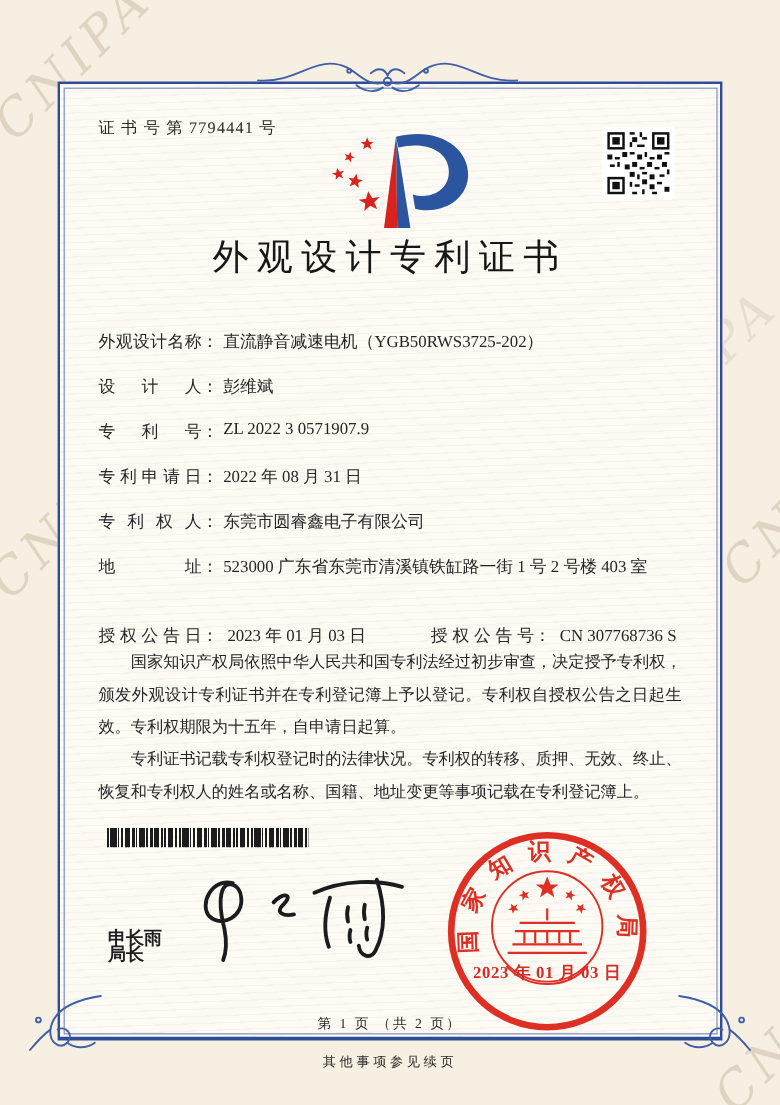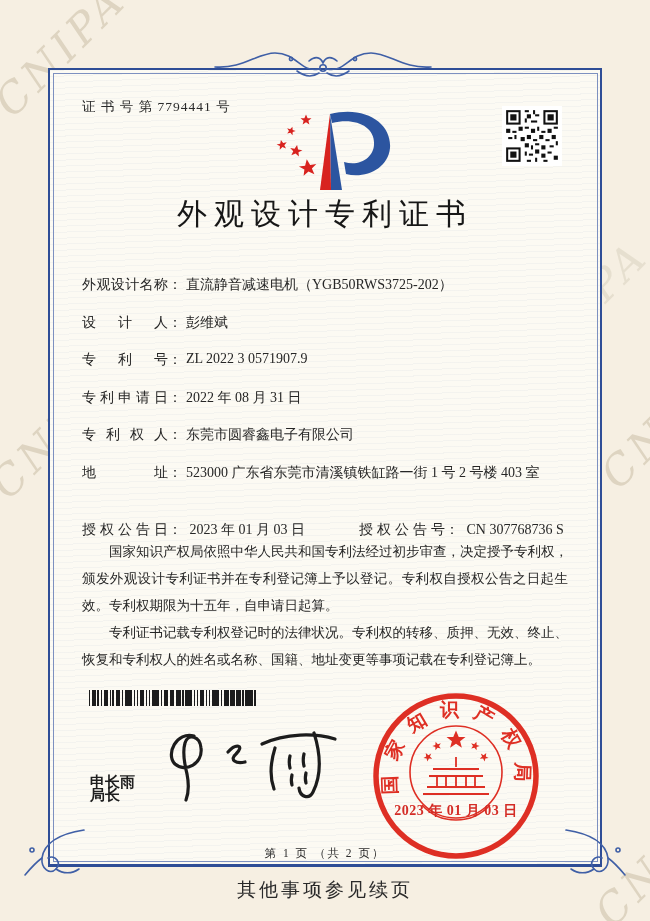--- a/index.html
+++ b/index.html
@@ -39,21 +39,21 @@
       repeating-linear-gradient(90deg,rgba(0,0,0,0) 0 4px,#1c1c1c 4px 6.5px,rgba(0,0,0,0) 6.5px 12px);}
   .sig-title{position:absolute;left:40px;top:672px;font-family:"Liberation Sans","DejaVu Sans",sans-serif;
              font-size:15px;font-weight:600;color:#1f1f1f;margin-top:44px;}
   .sig-name{position:absolute;left:40px;top:703px;font-family:"Liberation Sans","DejaVu Sans",sans-serif;
             font-size:15px;font-weight:600;color:#1f1f1f;}
   .sig-hand{position:absolute;left:108px;top:652px;width:200px;height:84px;}
   .seal{position:absolute;left:317px;top:617px;width:178px;height:178px;opacity:0.94;}
   .pageinfo{position:absolute;left:0;top:776px;width:100%;text-align:center;
             font-size:11.5px;letter-spacing:2px;color:#2a2a2a;}
   .footnote{position:absolute;left:0;top:877px;width:100%;text-align:center;
-            font-size:19px;letter-spacing:3px;color:#2a2a2a;}
+            font-size:11px;letter-spacing:3px;color:#2a2a2a;}
   .flourish-top{position:absolute;left:213px;top:46px;width:220px;height:38px;}
   .flourish-bl{position:absolute;left:22px;top:826px;width:64px;height:52px;}
   .flourish-br{position:absolute;left:564px;top:826px;width:64px;height:52px;transform:scaleX(-1);}
 </style>
 </head>
 <body>
 
 <div class="page">
 
   <div class="wm" style="left:-22px;top:26px;">CNIPA</div>

